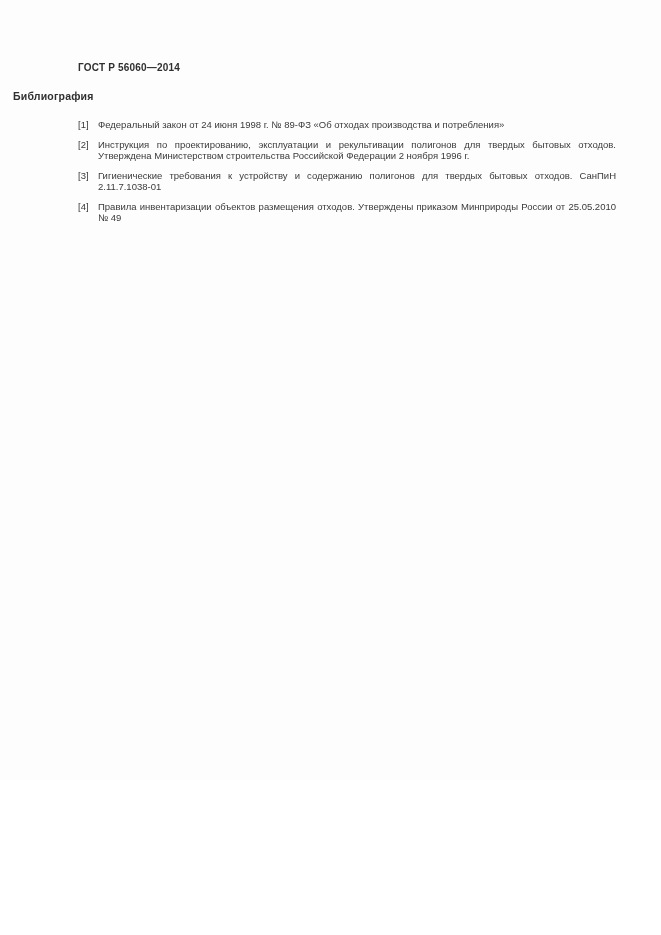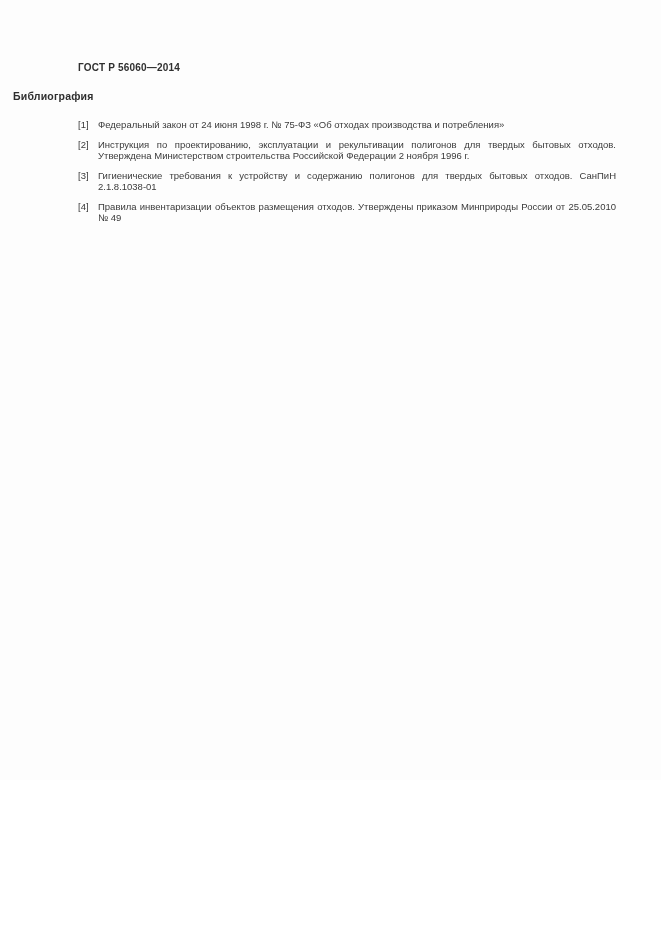--- a/index.html
+++ b/index.html
@@ -70,31 +70,31 @@
 <div class="page">
 
   <div class="doc-header">ГОСТ Р 56060—2014</div>
 
   <div class="doc-title">Библиография</div>
 
   <div class="bibliography">
 
     <div class="bib-entry">
       <span class="bib-label">[1]</span>
-      <span class="bib-text">Федеральный закон от 24 июня 1998 г. № 75-ФЗ «Об отходах производства и потребления»</span>
+      <span class="bib-text">Федеральный закон от 24 июня 1998 г. № 89-ФЗ «Об отходах производства и потребления»</span>
     </div>
 
     <div class="bib-entry">
       <span class="bib-label">[2]</span>
       <span class="bib-text">Инструкция по проектированию, эксплуатации и рекультивации полигонов для твердых бытовых отходов. Утверждена Министерством строительства Российской Федерации 2 ноября 1996 г.</span>
     </div>
 
     <div class="bib-entry">
       <span class="bib-label">[3]</span>
-      <span class="bib-text">Гигиенические требования к устройству и содержанию полигонов для твердых бытовых отходов. СанПиН 2.1.8.1038-01</span>
+      <span class="bib-text">Гигиенические требования к устройству и содержанию полигонов для твердых бытовых отходов. СанПиН 2.11.7.1038-01</span>
     </div>
 
     <div class="bib-entry">
       <span class="bib-label">[4]</span>
       <span class="bib-text">Правила инвентаризации объектов размещения отходов. Утверждены приказом Минприроды России от 25.05.2010 № 49</span>
     </div>
 
   </div>
 
   <div class="page-number">4</div>

